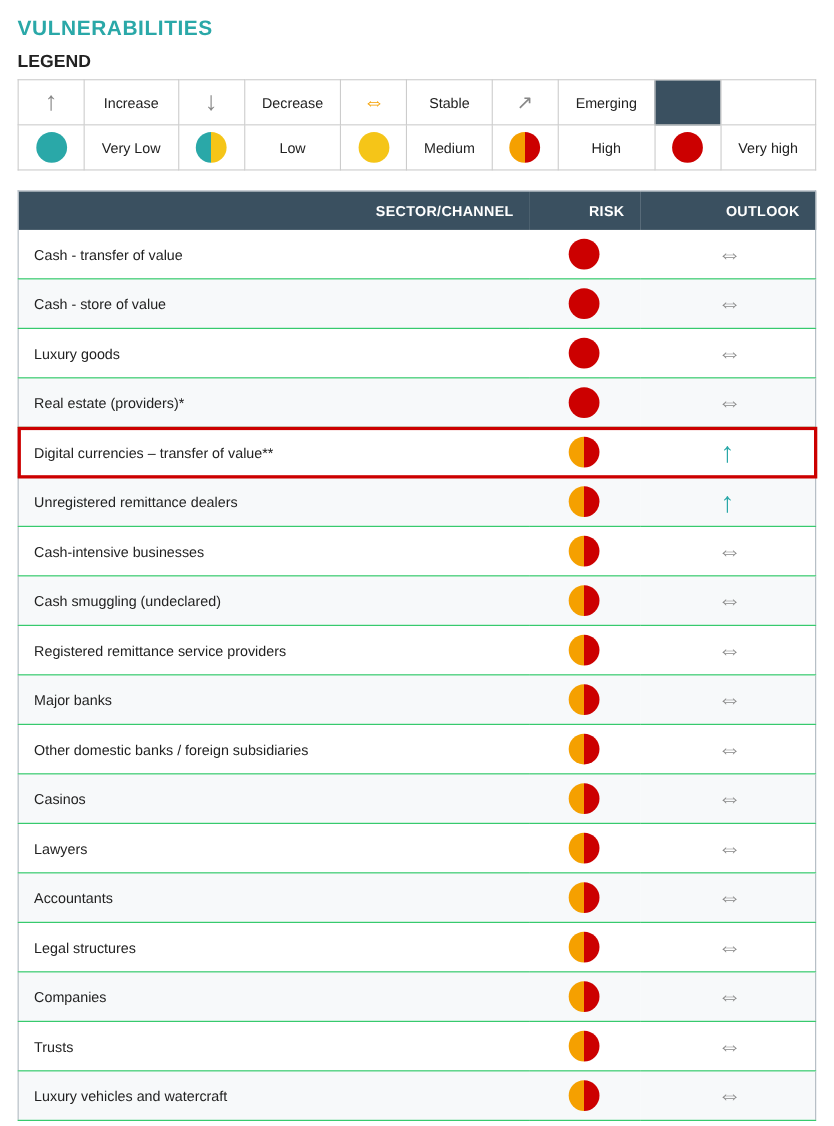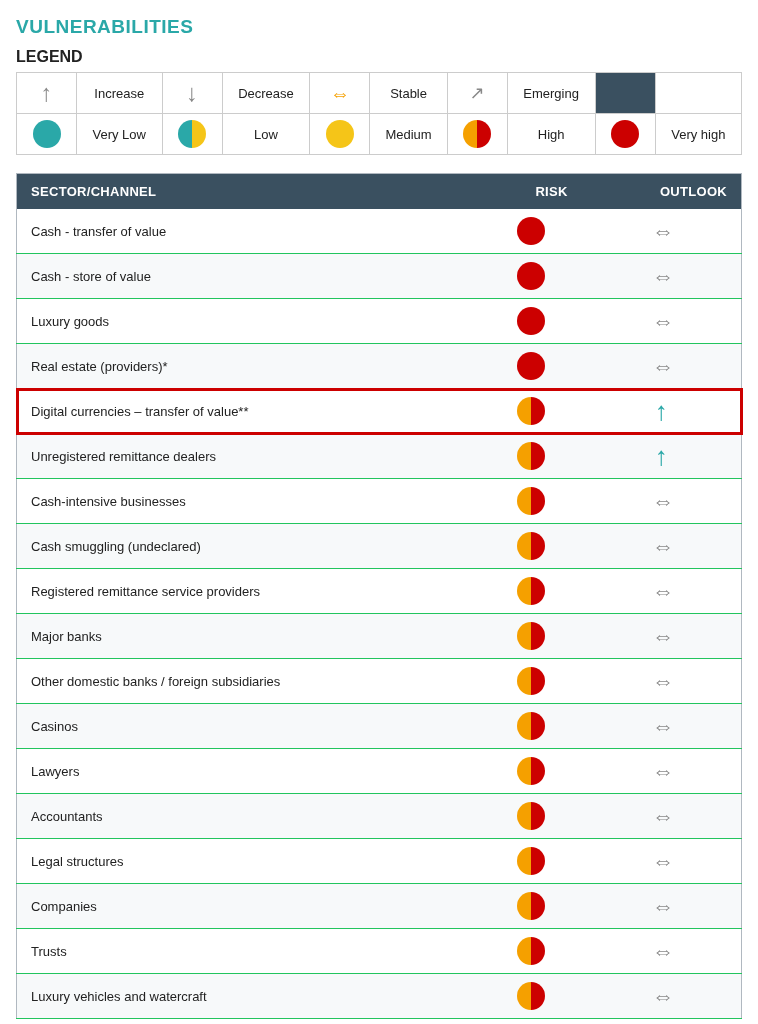--- a/index.html
+++ b/index.html
@@ -55,21 +55,21 @@
     .main-table thead tr {
       background-color: #3a5060;
       color: #fff;
     }
 
     .main-table thead th {
       padding: 10px 14px;
       font-size: 13px;
       font-weight: bold;
       letter-spacing: 0.3px;
-      text-align: left;
+      text-align: right;
     }
 
     .main-table thead th.center {
       text-align: right;
     }
 
     .main-table tbody tr {
       border-bottom: 1px solid #22c55e;
     }
 

